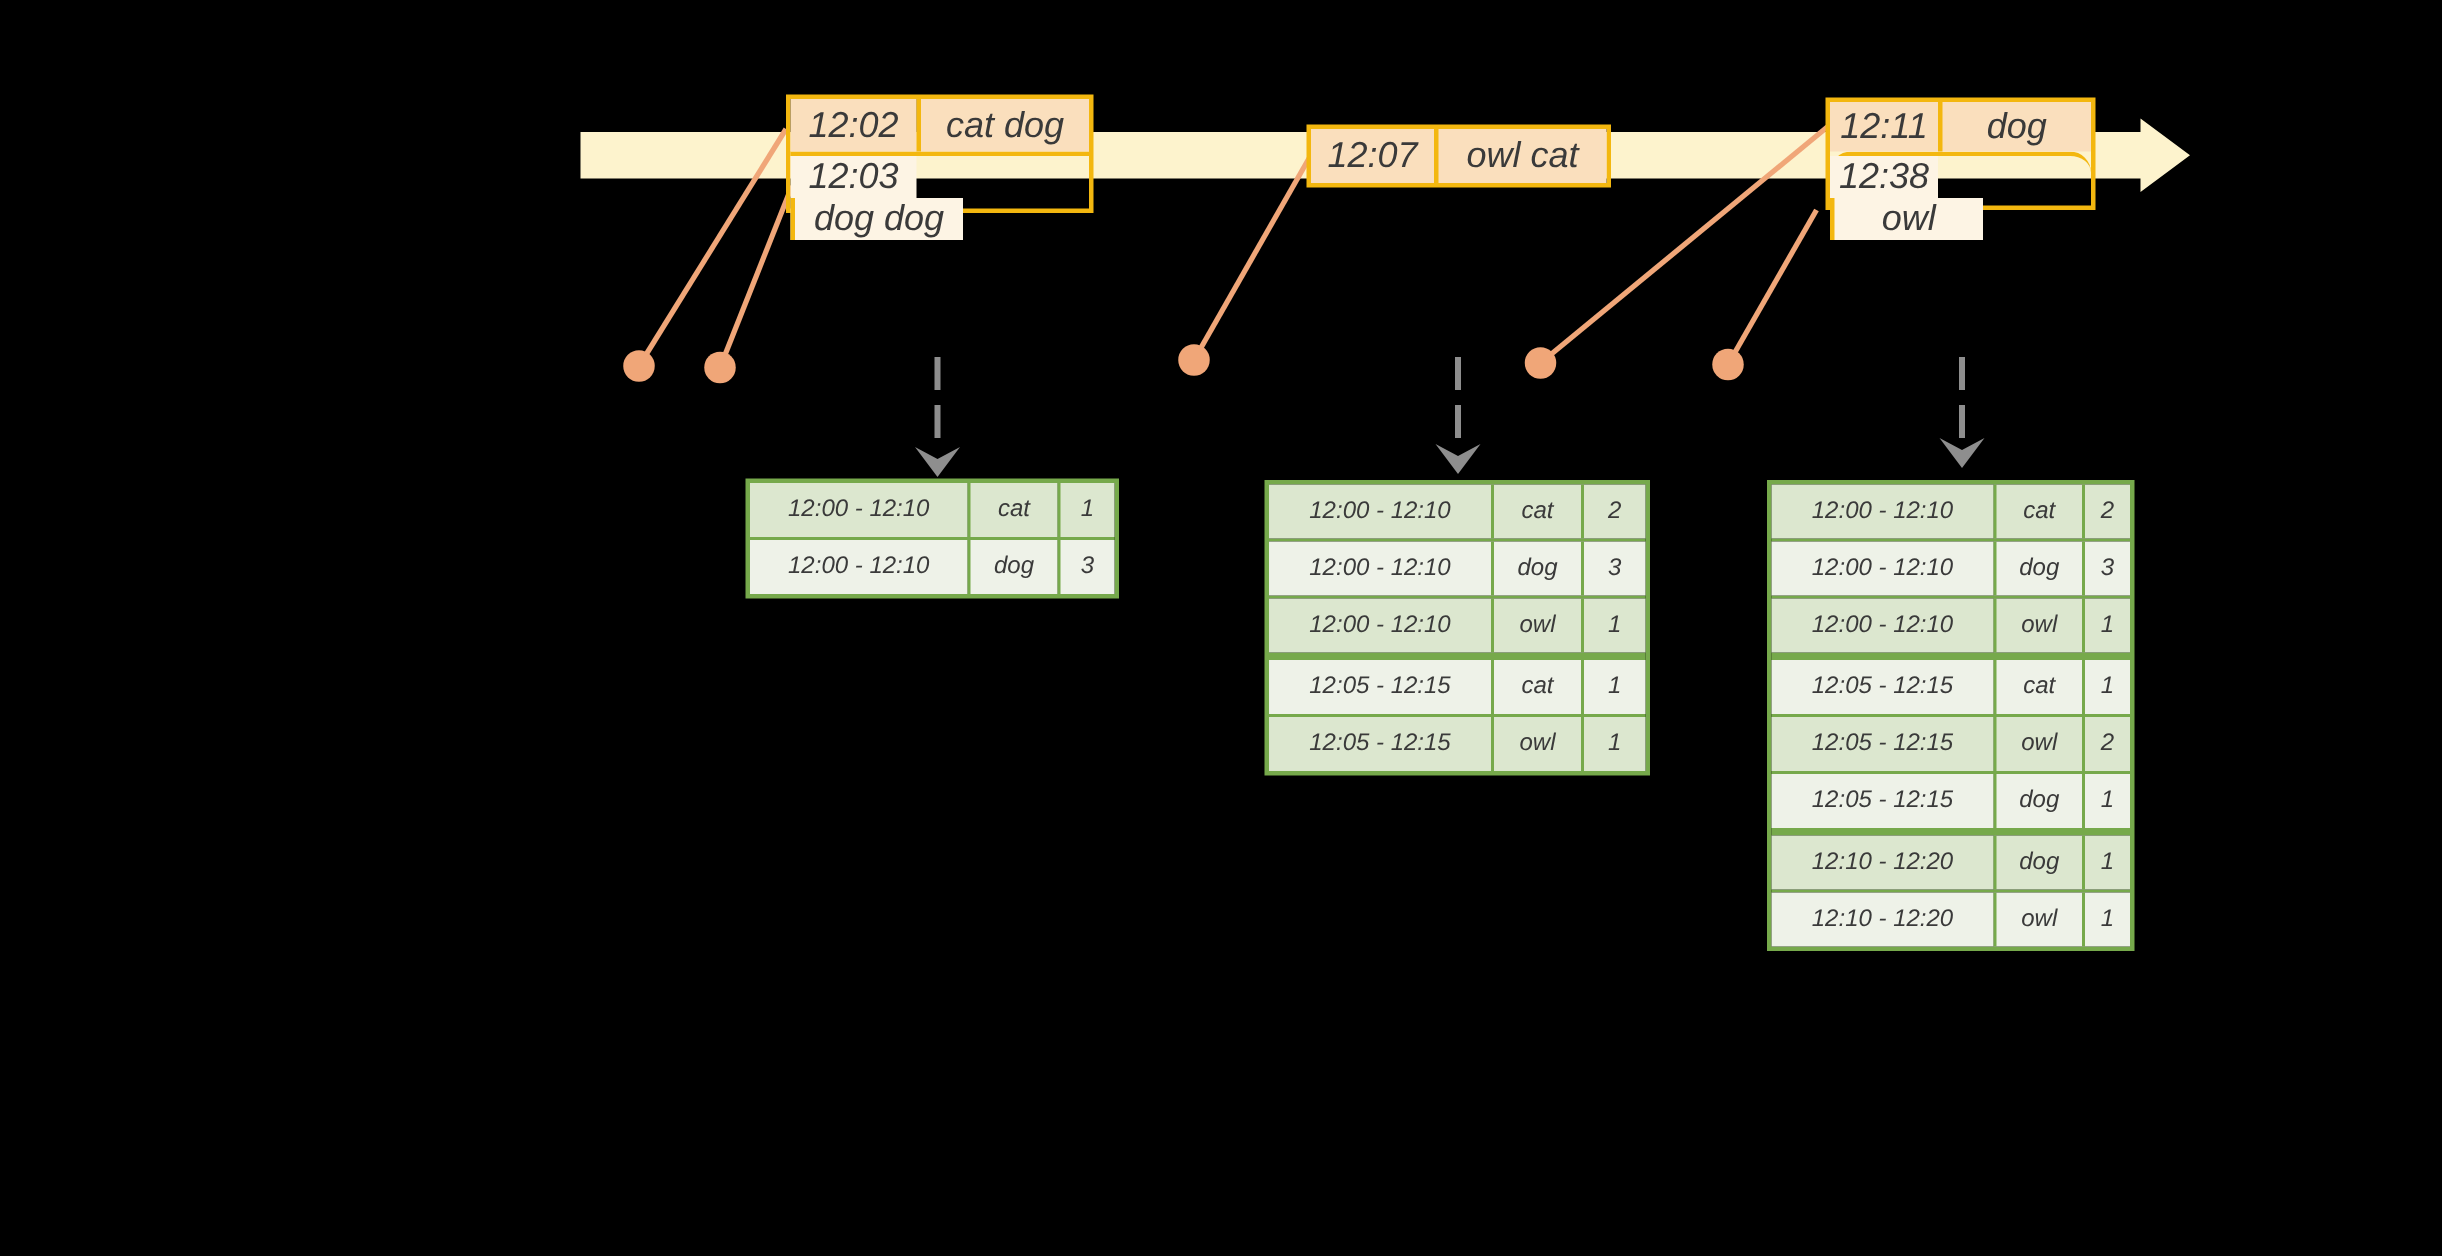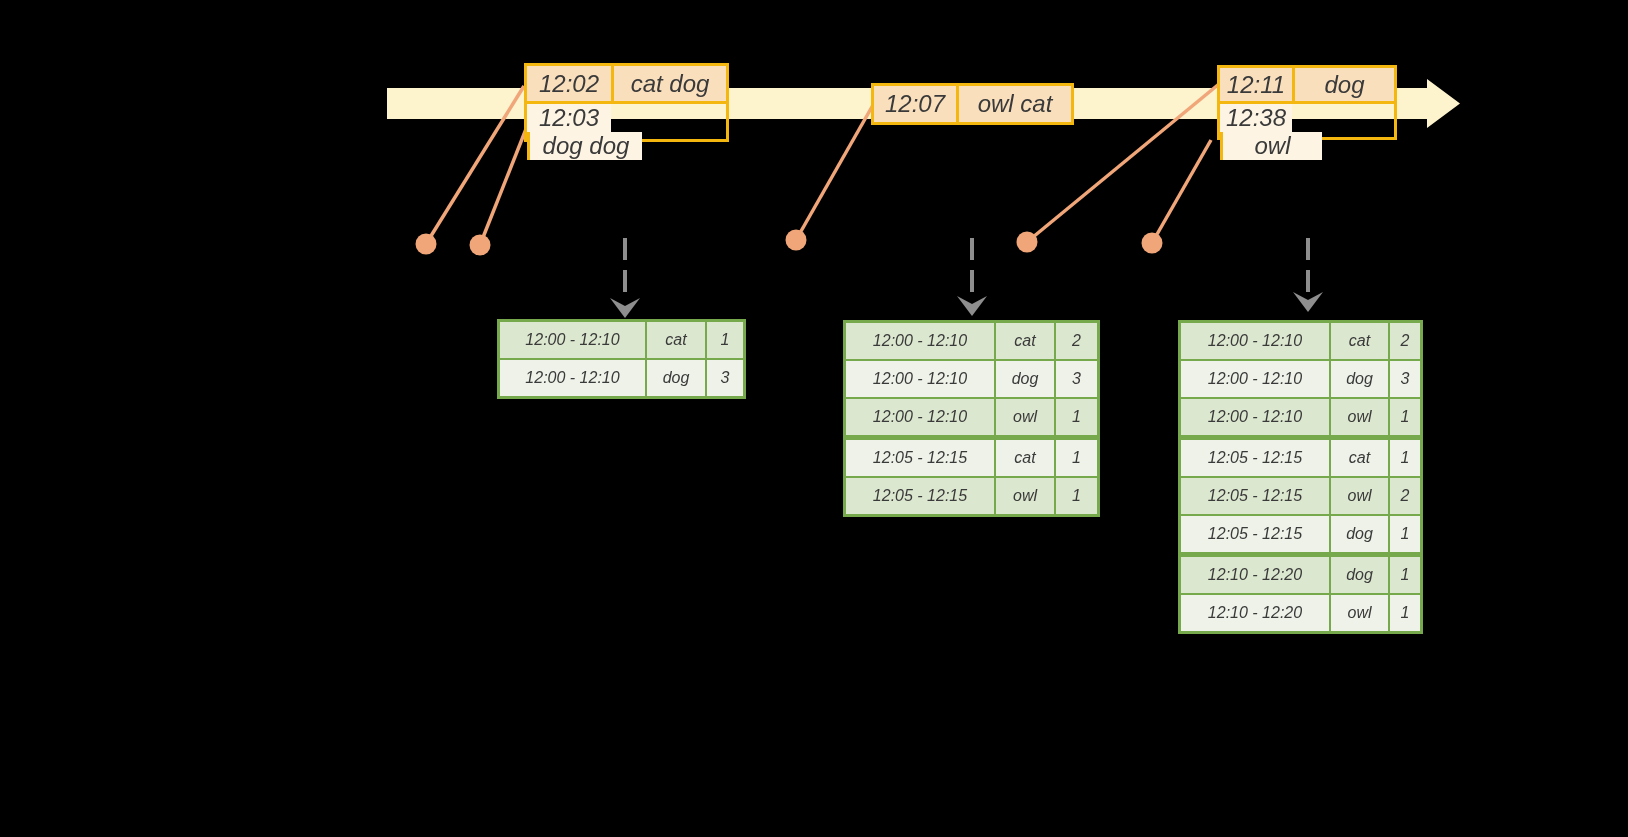--- a/index.html
+++ b/index.html
@@ -23,21 +23,21 @@
   .etable{position:absolute;z-index:2;border:3px solid var(--event-border);}
   .erow{display:flex;}
   .erow + .erow{border-top:3px solid var(--event-border);flex-direction:column;}
   .etable .c{display:flex;align-items:center;justify-content:center;
              font-size:24px;color:var(--text);}
   .etable .c + .c{border-left:3px solid var(--event-border);}
   .peach .c{background:var(--event-row-peach);}
   .cream .c{background:var(--event-row-cream);}
   .ta .erow{height:35px;} .ta .time{width:84px;} .ta .words{width:112px;}
   .tb .erow{height:36px;} .tb .time{width:82px;} .tb .words{width:112px;}
-  .tc .erow{height:33px;} .tc .time{width:72px;} .tc .words{width:99px;}
+  .tc .erow{height:33px;border-radius:14px;} .tc .time{width:72px;} .tc .words{width:99px;}
 
   
   .rtable{position:absolute;z-index:2;border:3px solid var(--result-border);}
   .rrow{display:flex;height:36px;}
   .rrow + .rrow{border-top:2px solid var(--result-border);}
   .rrow.group{border-top-width:5px;}
   .rtable .c{display:flex;align-items:center;justify-content:center;
              font-size:16px;color:var(--text);}
   .rtable .c + .c{border-left:2px solid var(--result-border);}
   .rrow:nth-child(odd) .c{background:var(--result-row-dark);}

